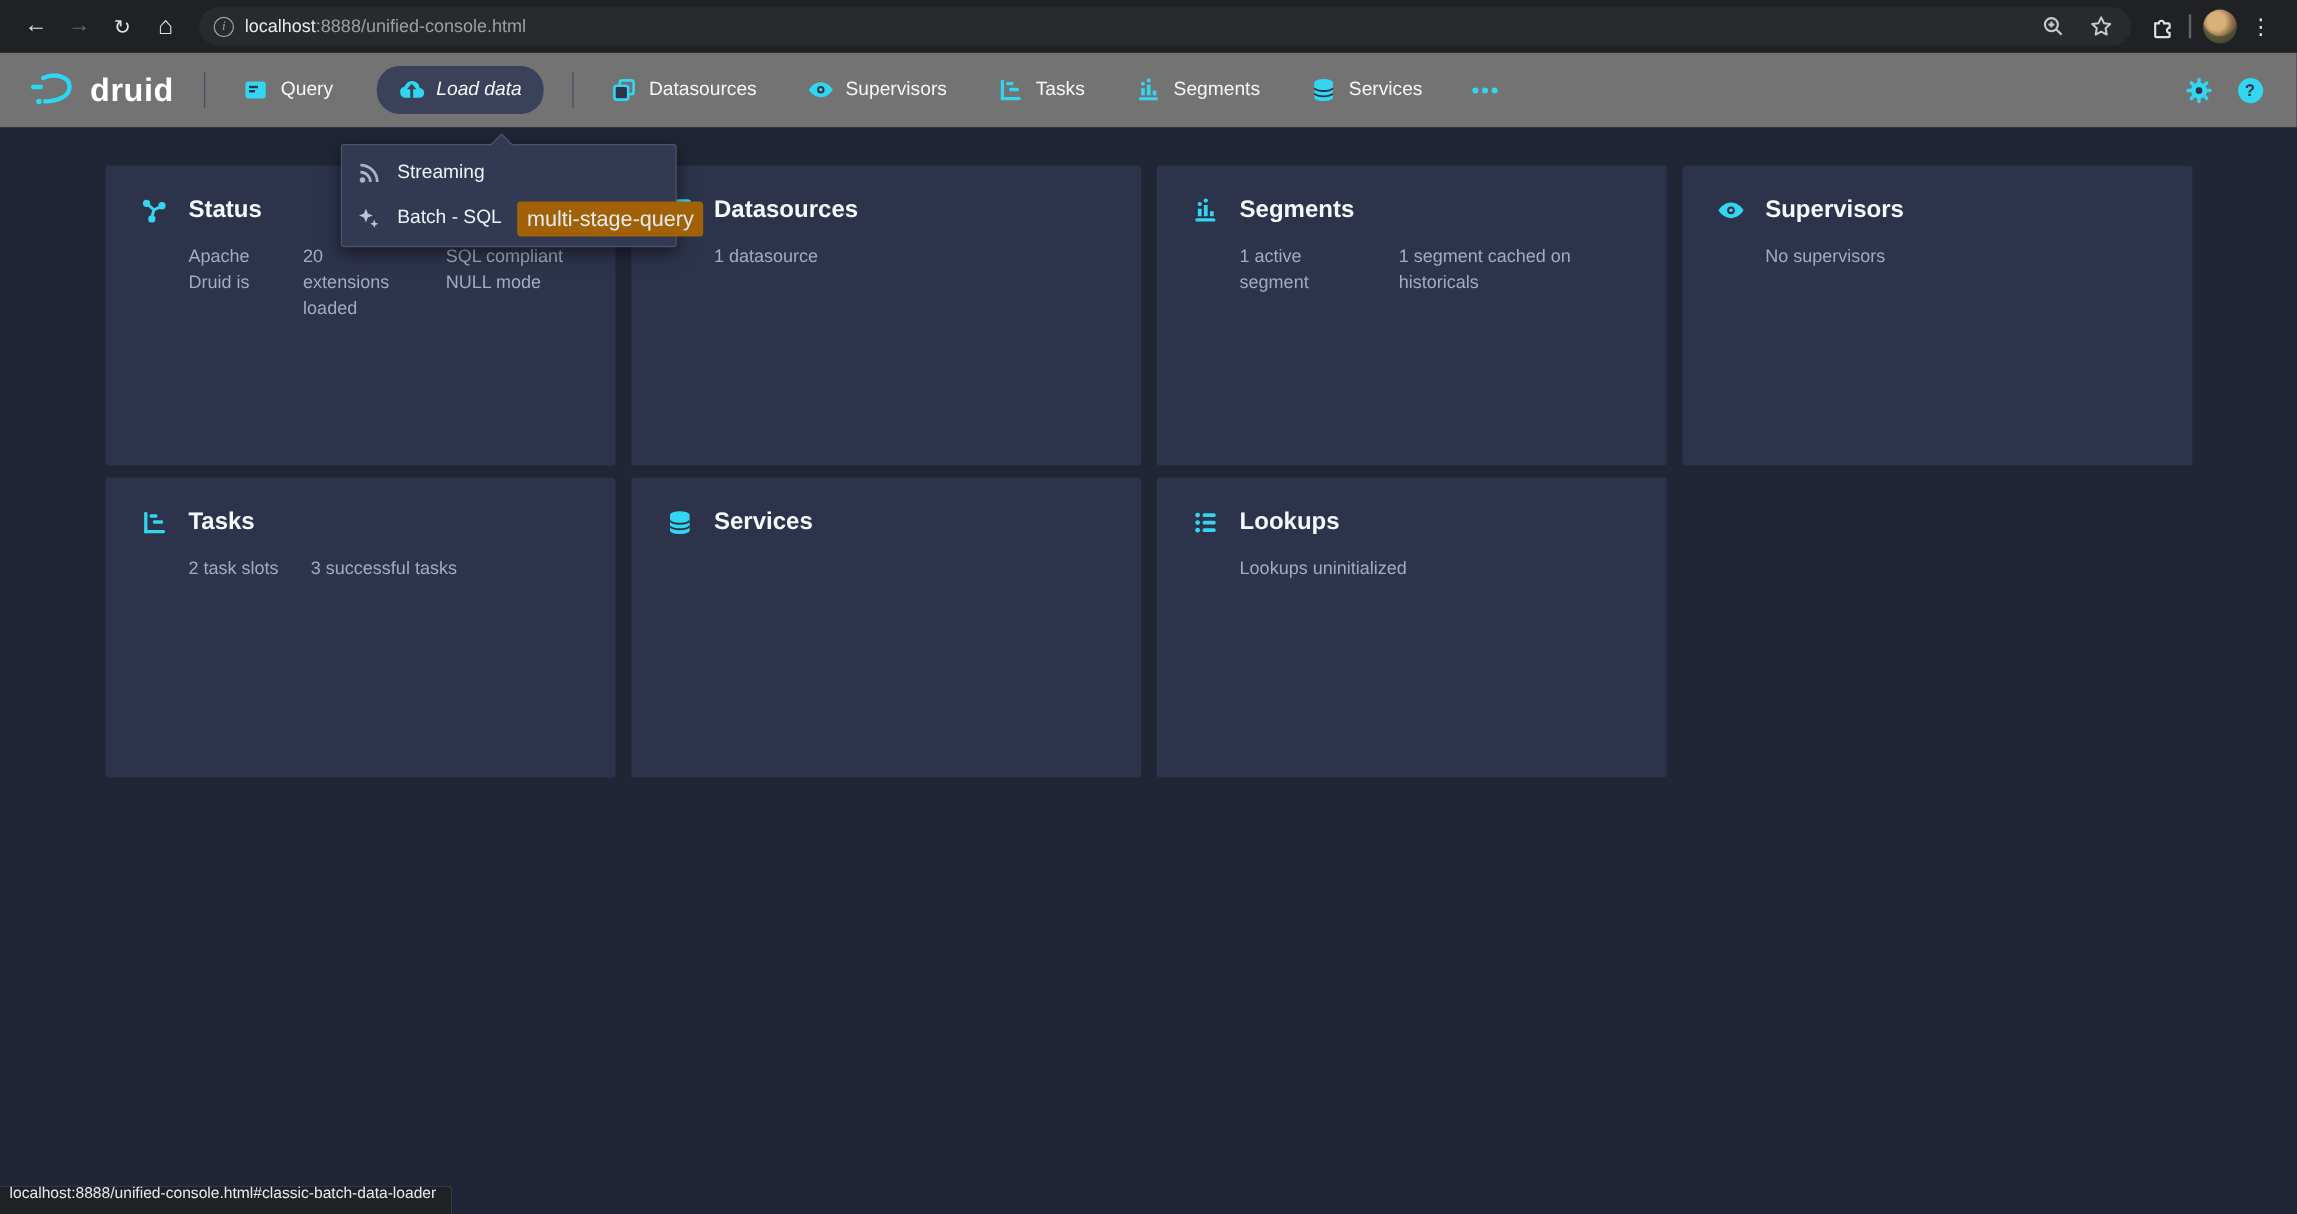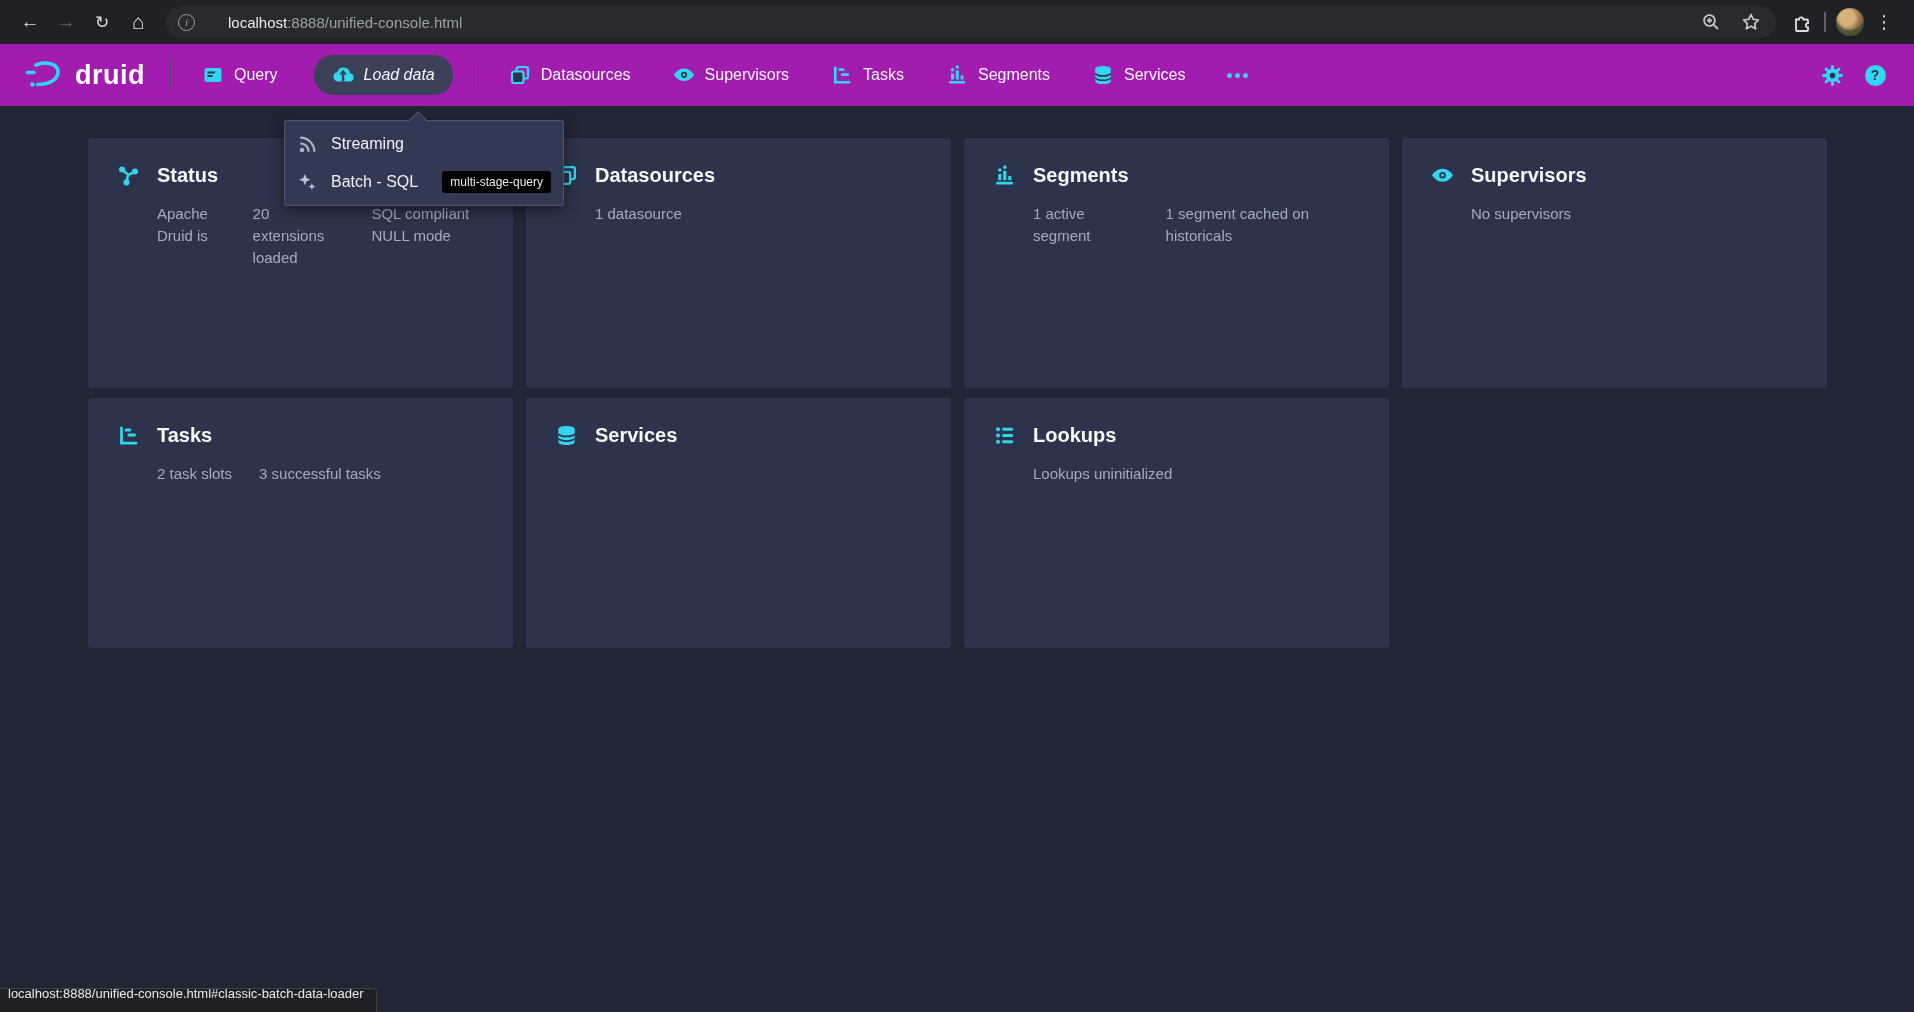--- a/index.html
+++ b/index.html
@@ -23,33 +23,33 @@
   .omnibox {
     flex:1; height:32px; margin:0 8px; background:#292a2e; border-radius:16px;
     display:flex; align-items:center; padding:0 12px; gap:9px; min-width:0;
   }
   .info-badge {
     width:17px; height:17px; border:1.6px solid #9aa0a6; border-radius:50%;
     color:#9aa0a6; font-size:11px; display:flex; align-items:center; justify-content:center;
     font-family:"Liberation Serif", serif; font-style:italic; flex:0 0 auto;
   }
   .url-text { font-size:15px; color:#9aa0a6; white-space:nowrap; overflow:hidden; }
-  .url-text b { color:#e8eaed; font-weight:400;margin-left:24px; }
+  .url-text b { color:#e8eaed; font-weight:400; }
   .omni-right { margin-left:auto; display:flex; align-items:center; gap:14px; }
   .chrome-sep { width:2px; height:20px; background:#5f6368; margin:0 6px; flex:0 0 auto; }
   .avatar {
     width:28px; height:28px; border-radius:50%; flex:0 0 auto; cursor:pointer;
     background:radial-gradient(circle at 40% 35%, #d8b07a 0 30%, #8a6a42 55%, #4a3c2a 100%);
     box-shadow:inset 0 -6px 0 rgba(40,70,50,.55);
   }
 
   
   .navbar {
     position:absolute; top:44px; left:0; width:1914px; height:62px;
-    background:#a21caf; display:flex; align-items:center; padding:0 26px 0 24px;
+    background:#737373; display:flex; align-items:center; padding:0 26px 0 24px;
   }
   .brand { display:flex; align-items:center; gap:9px; cursor:pointer; }
   .brand-word { color:#ffffff; font-size:27px; font-weight:600; letter-spacing:.5px; }
   .nav-sep { width:1px; height:30px; background:#474d68; margin:0 25px; flex:0 0 auto; }
   .nav-item {
     display:flex; align-items:center; gap:10px; color:#f3f6fa; font-size:16px;
     padding:9px 6px; margin-right:30px; cursor:pointer; white-space:nowrap;
   }
   .nav-item.pill { background:#3b4158; border-radius:19px; padding:9px 18px; margin-right:24px;font-style:italic; }
   .nav-right { margin-left:auto; display:flex; align-items:center; gap:17px; }
@@ -88,22 +88,22 @@
     position:absolute; top:-7px; left:126px; width:14px; height:14px;
     background:#323952; border-left:1px solid rgba(255,255,255,.14);
     border-top:1px solid rgba(255,255,255,.14); transform:rotate(45deg);
   }
   .menu-item {
     height:38px; display:flex; align-items:center; gap:13px; padding:0 8px;
     color:#eef2f7; font-size:16px; border-radius:2px; cursor:pointer; white-space:nowrap;
   }
   .menu-item.hover { background:#3d445e; }
   .menu-tag {
-    margin-left:auto; background:#000000; border-radius:3px; padding:4px 8px;
-    font-size:12px; color:#e6eaf2;
+    margin-left:auto; background:#a16207; border-radius:3px; padding:4px 8px;
+    font-size:18px; color:#e6eaf2;
   }
 
   
   .status-tooltip {
     position:absolute; left:0; bottom:0; height:24px; z-index:60;
     background:#202124; border:1px solid #3c4043; border-left:none; border-bottom:none;
     border-top-right-radius:4px; color:#e8eaed; font-size:13px;
     display:flex; align-items:center; padding:0 12px 14px 8px;
   }
 

